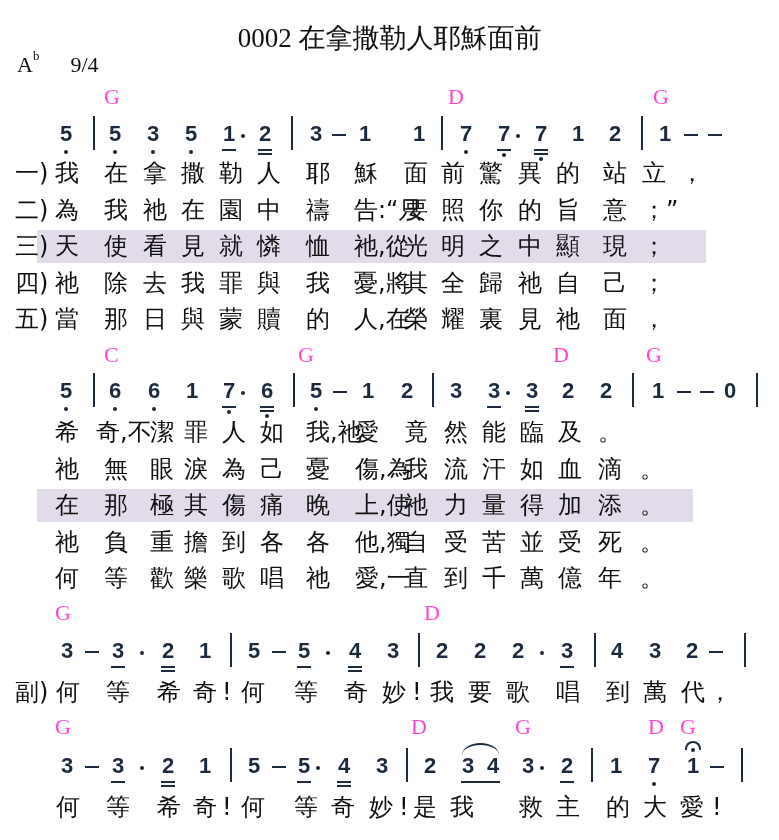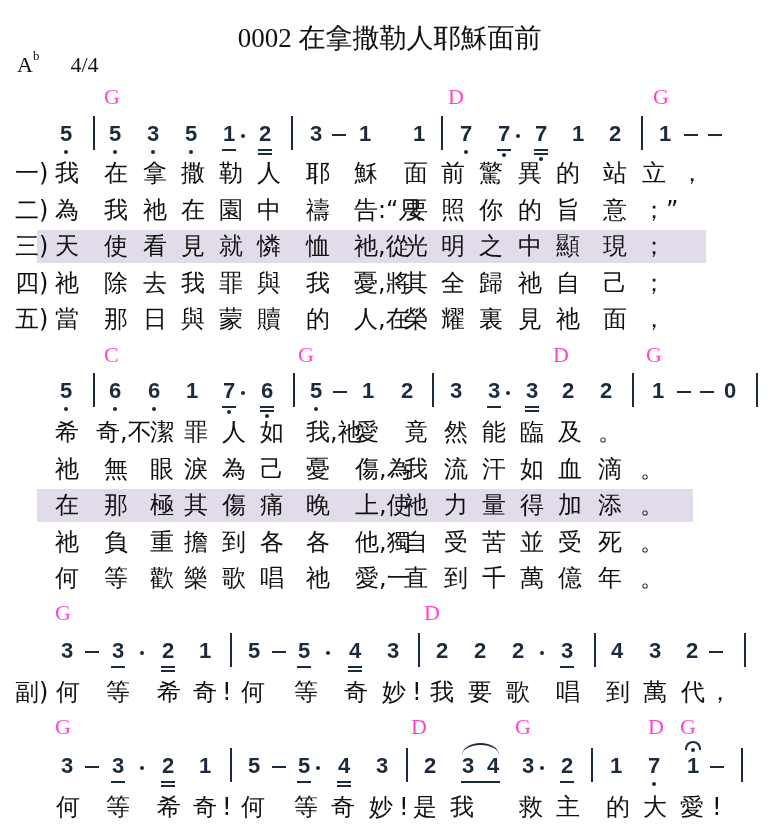--- a/index.html
+++ b/index.html
@@ -29,21 +29,21 @@
                border-radius: 8px 8px 0 0; }
   </style>
 </head>
 <body>
 
 <div id="sheet">
   <div class="abs title">0002 在拿撒勒人耶穌面前</div>
   <div class="abs key">
     <span>A</span><sup>b</sup>
     <span style="display:inline-block;width:20px"></span>
-    <span>4/4</span>
+    <span>9/4</span>
   </div>
   <div id="score">
       <div>
         <div class="abs chord" style="left: 104px; top: 84px;">G</div>
         <div class="abs chord" style="left: 448px; top: 84px;">D</div>
         <div class="abs chord" style="left: 653px; top: 84px;">G</div>
         <div class="abs note" style="left: 58px; top: 123px;"><span>5</span><div class="dotlo" style="top: 27px;"></div></div>
         <div class="bar" style="left: 93px; top: 116px;"></div>
         <div class="abs note" style="left: 107px; top: 123px;"><span>5</span><div class="dotlo" style="top: 27px;"></div></div>
         <div class="abs note" style="left: 145px; top: 123px;"><span>3</span><div class="dotlo" style="top: 27px;"></div></div>

